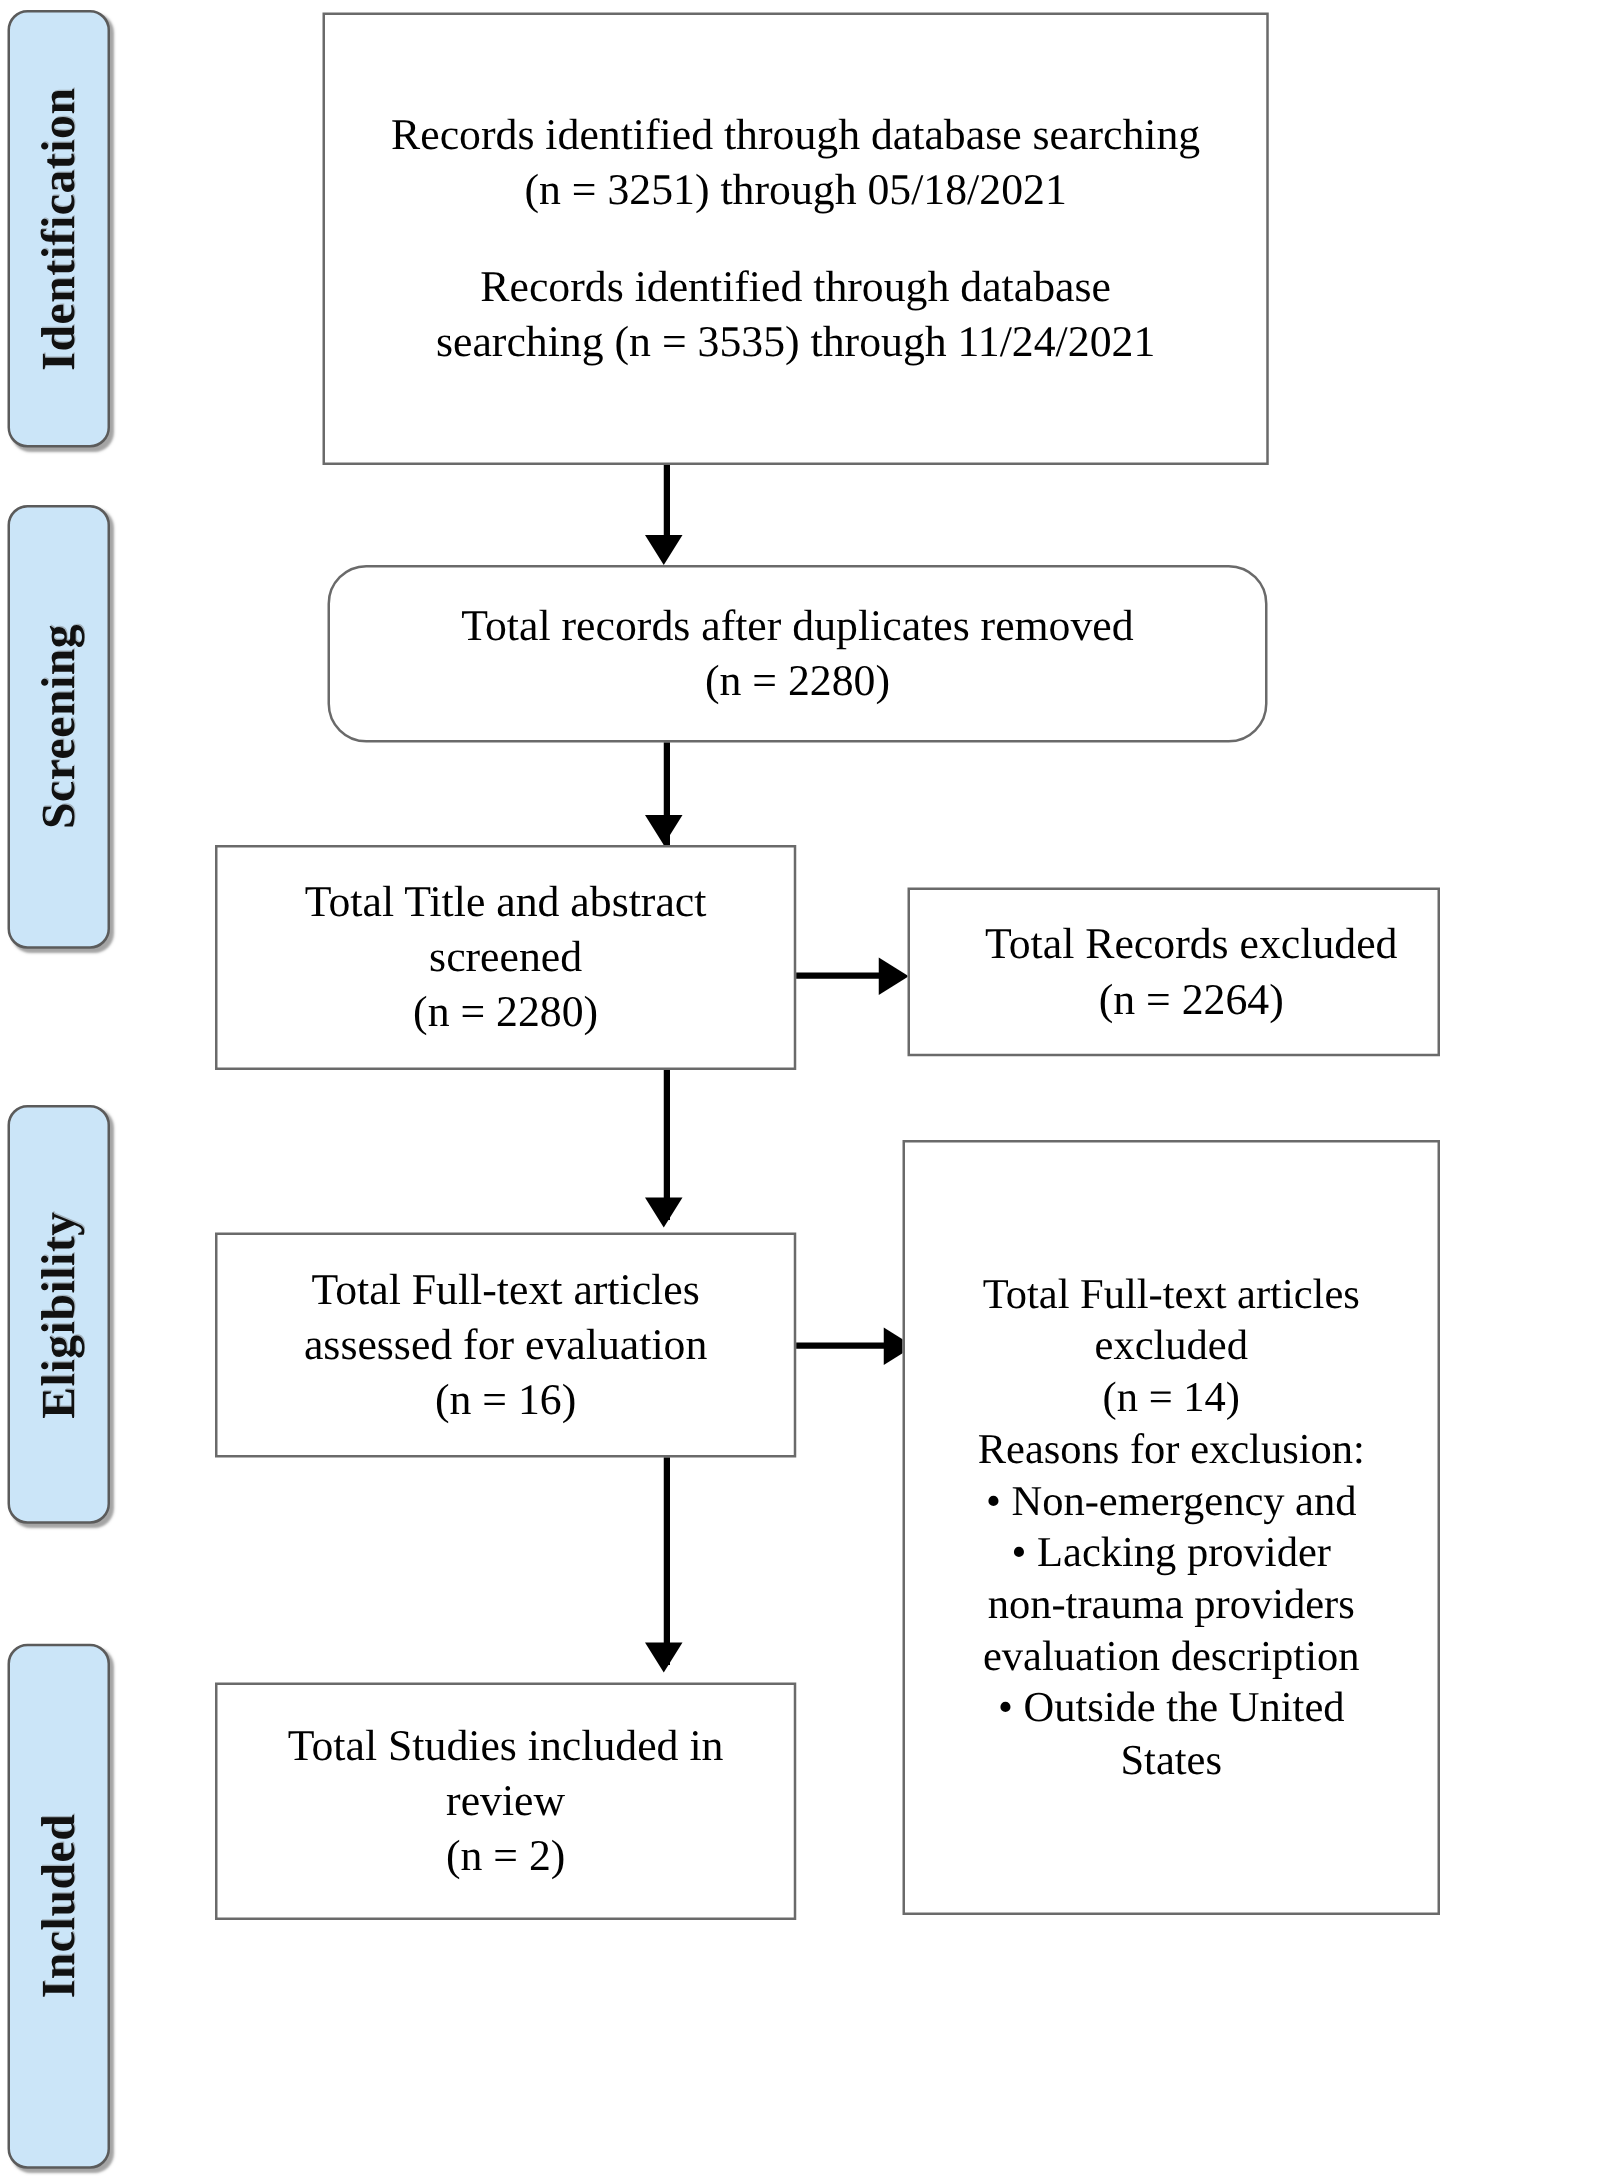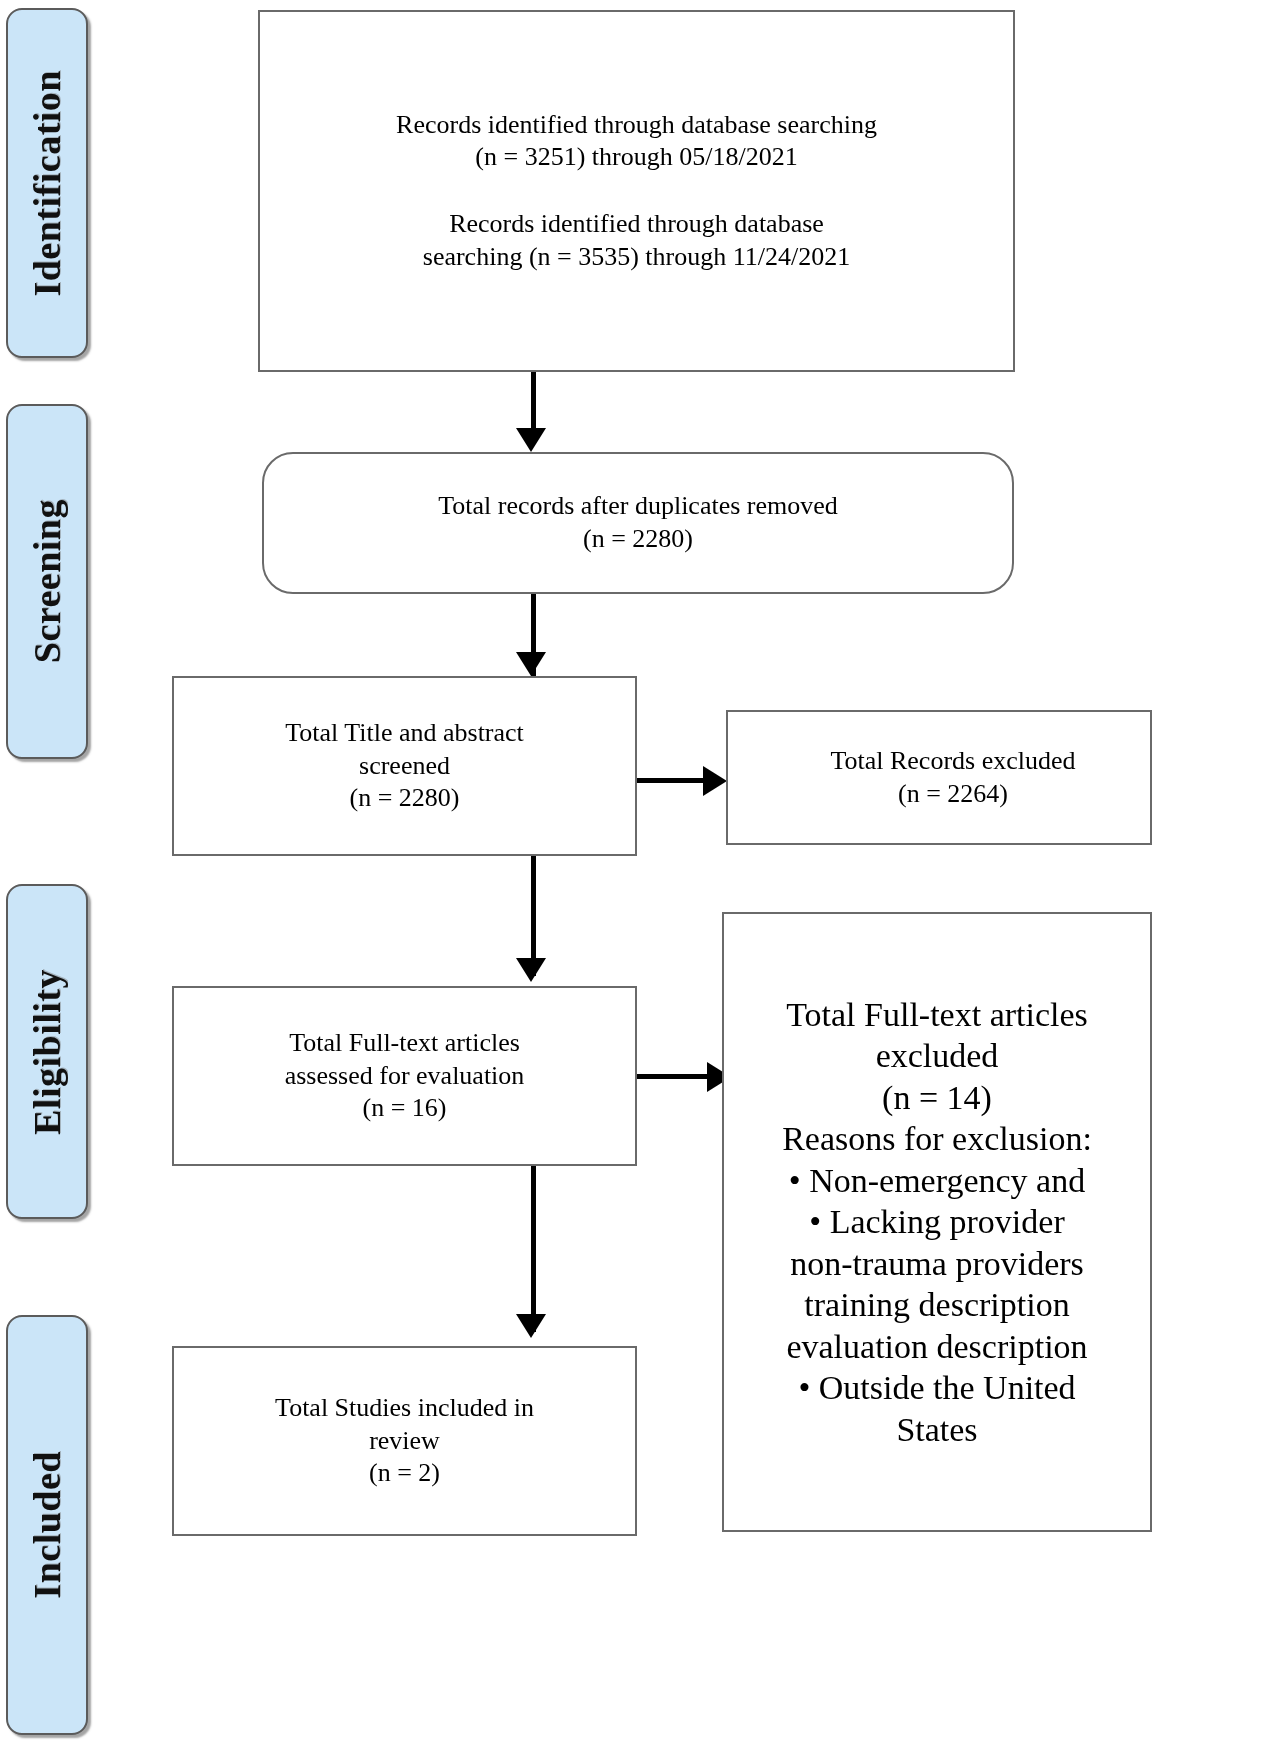--- a/index.html
+++ b/index.html
@@ -50,21 +50,21 @@
     border: 2px solid #6a6a6a;
     display: flex;
     align-items: center;
     justify-content: center;
     text-align: center;
   }
   .node .body {
     width: 100%;
     padding: 0 14px;
     box-sizing: border-box;
-    font-size: 26px;
+    font-size: 35px;
     line-height: 1.26;
   }
   .node .line { display: block; }
   .node .spacer { display: block; height: 34px; }
 
   
   #node-fulltext-excluded .body { font-size: 34px; line-height: 1.22; }
   #node-fulltext-excluded .bullet-line { display: block; }
 
   
@@ -169,21 +169,20 @@
 
   <div class="node" id="node-fulltext-excluded" style="left:722px; top:912px; width:430px; height:620px;">
     <div class="body">
       <span class="line">Total Full-text articles</span>
       <span class="line">excluded</span>
       <span class="line">(n = 14)</span>
       <span class="line">Reasons for exclusion:</span>
       <span class="bullet-line">• Non-emergency and</span>
       <span class="bullet-line">• Lacking provider</span>
       <span class="bullet-line">non-trauma providers</span>
-      <span class="bullet-line">training description</span>
       <span class="bullet-line">evaluation description</span>
       <span class="bullet-line">• Outside the United</span>
       <span class="bullet-line">States</span>
     </div>
   </div>
 
   <div class="conn v" style="left:531px; top:1166px; height:166px;"></div>
   <div class="arrow-down" style="left:516px; top:1314px;"></div>
 
   <div class="node" id="node-studies-included" style="left:172px; top:1346px; width:465px; height:190px;">

